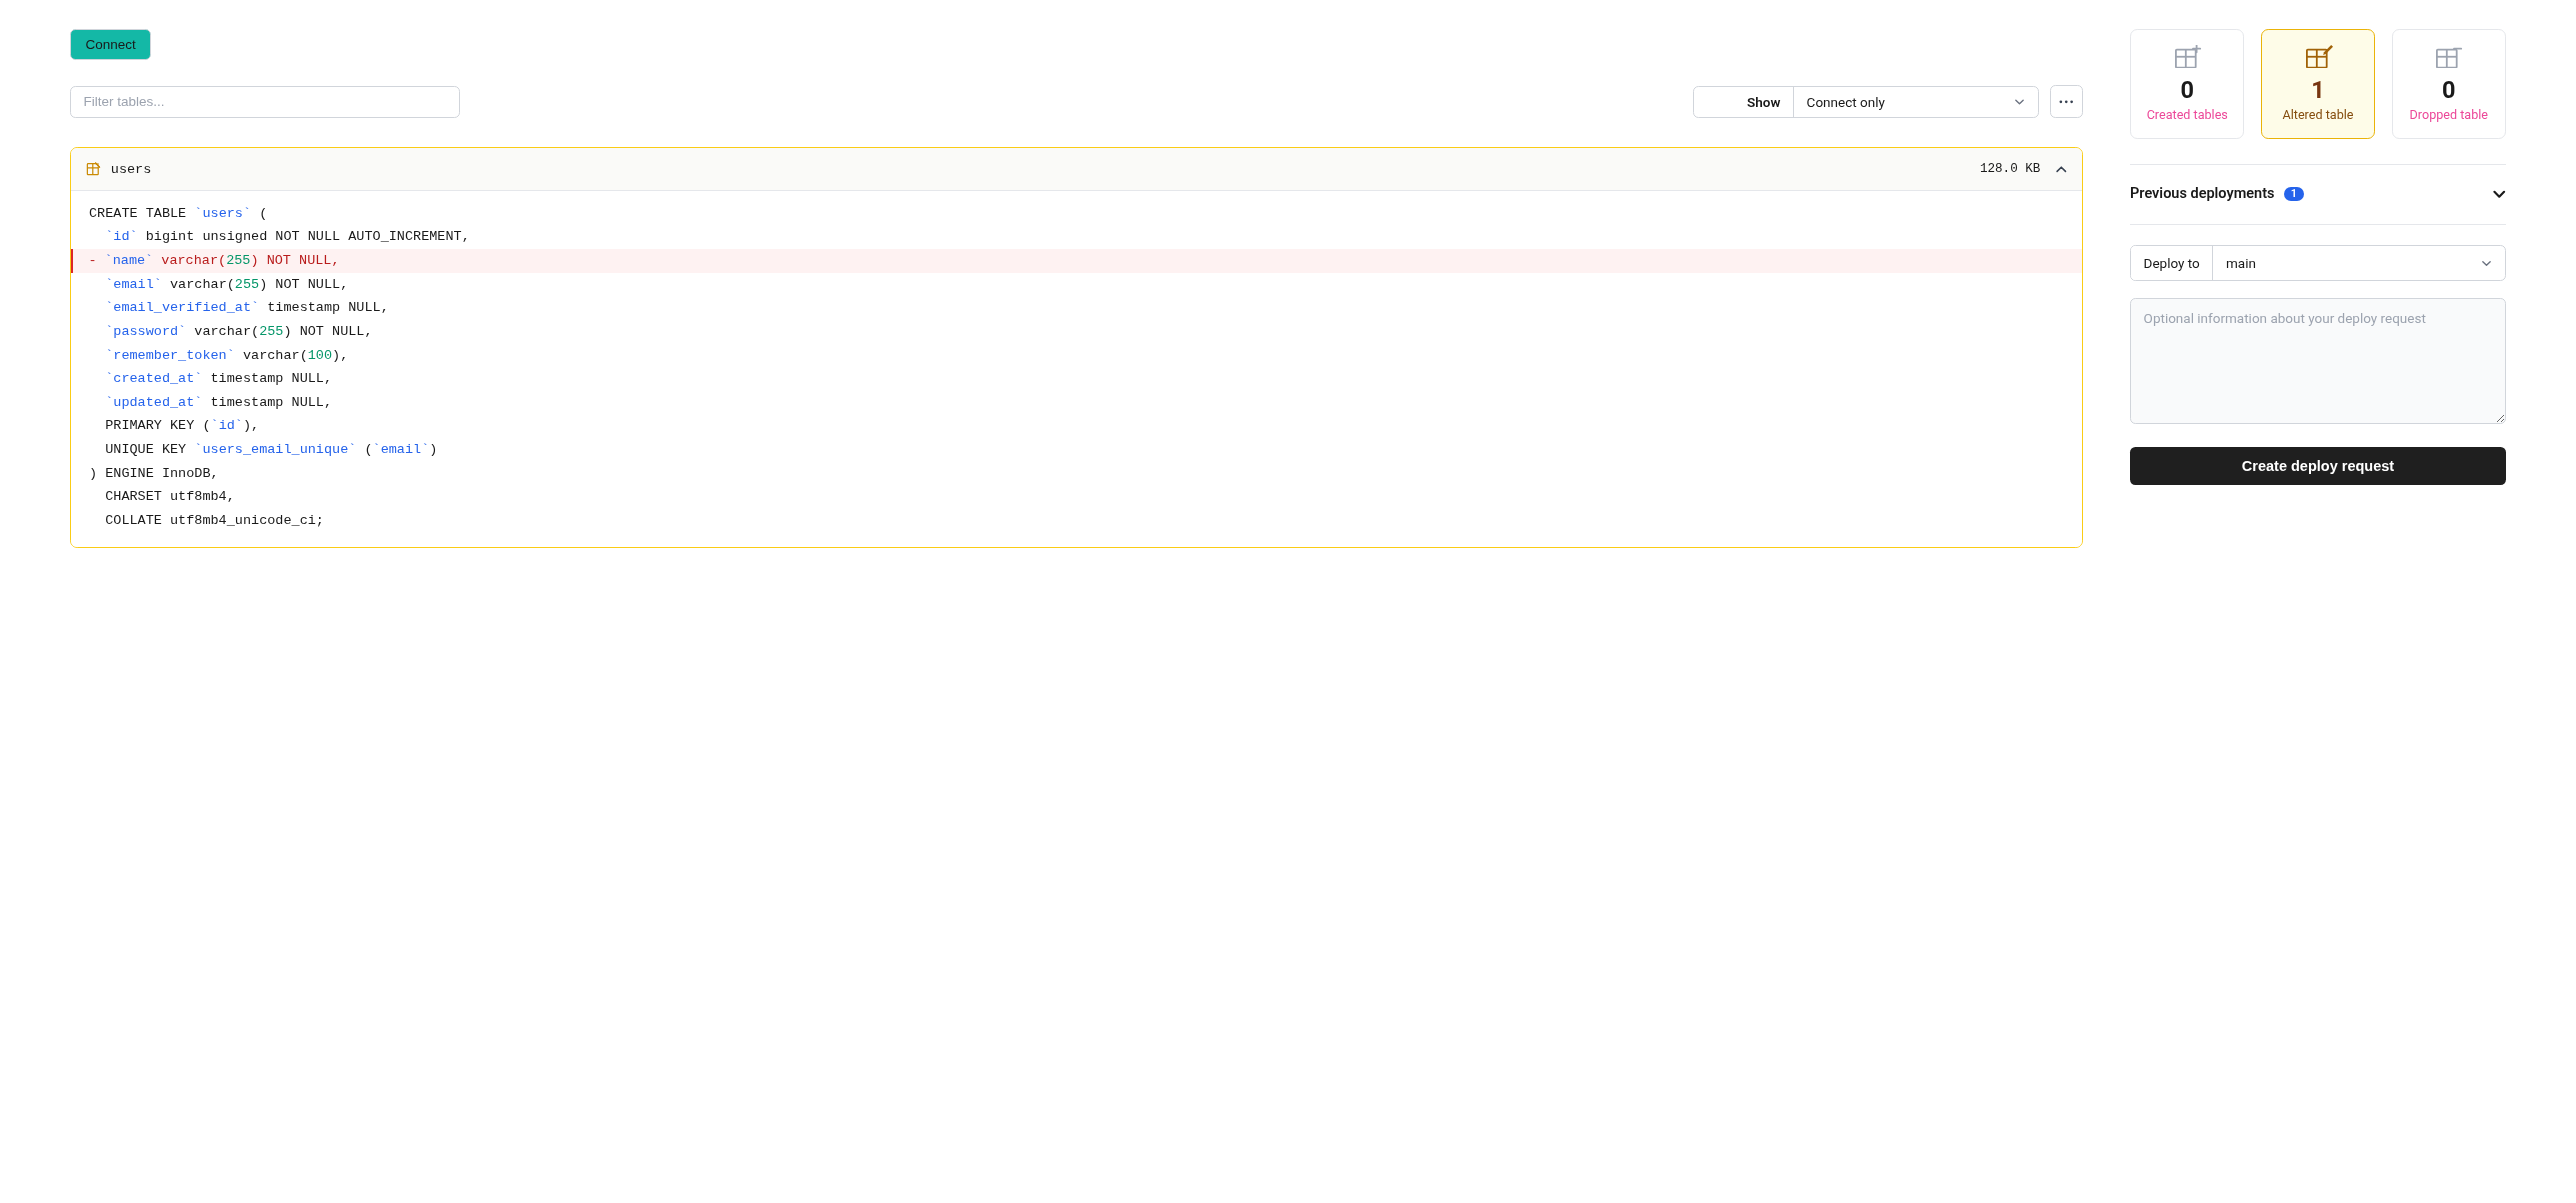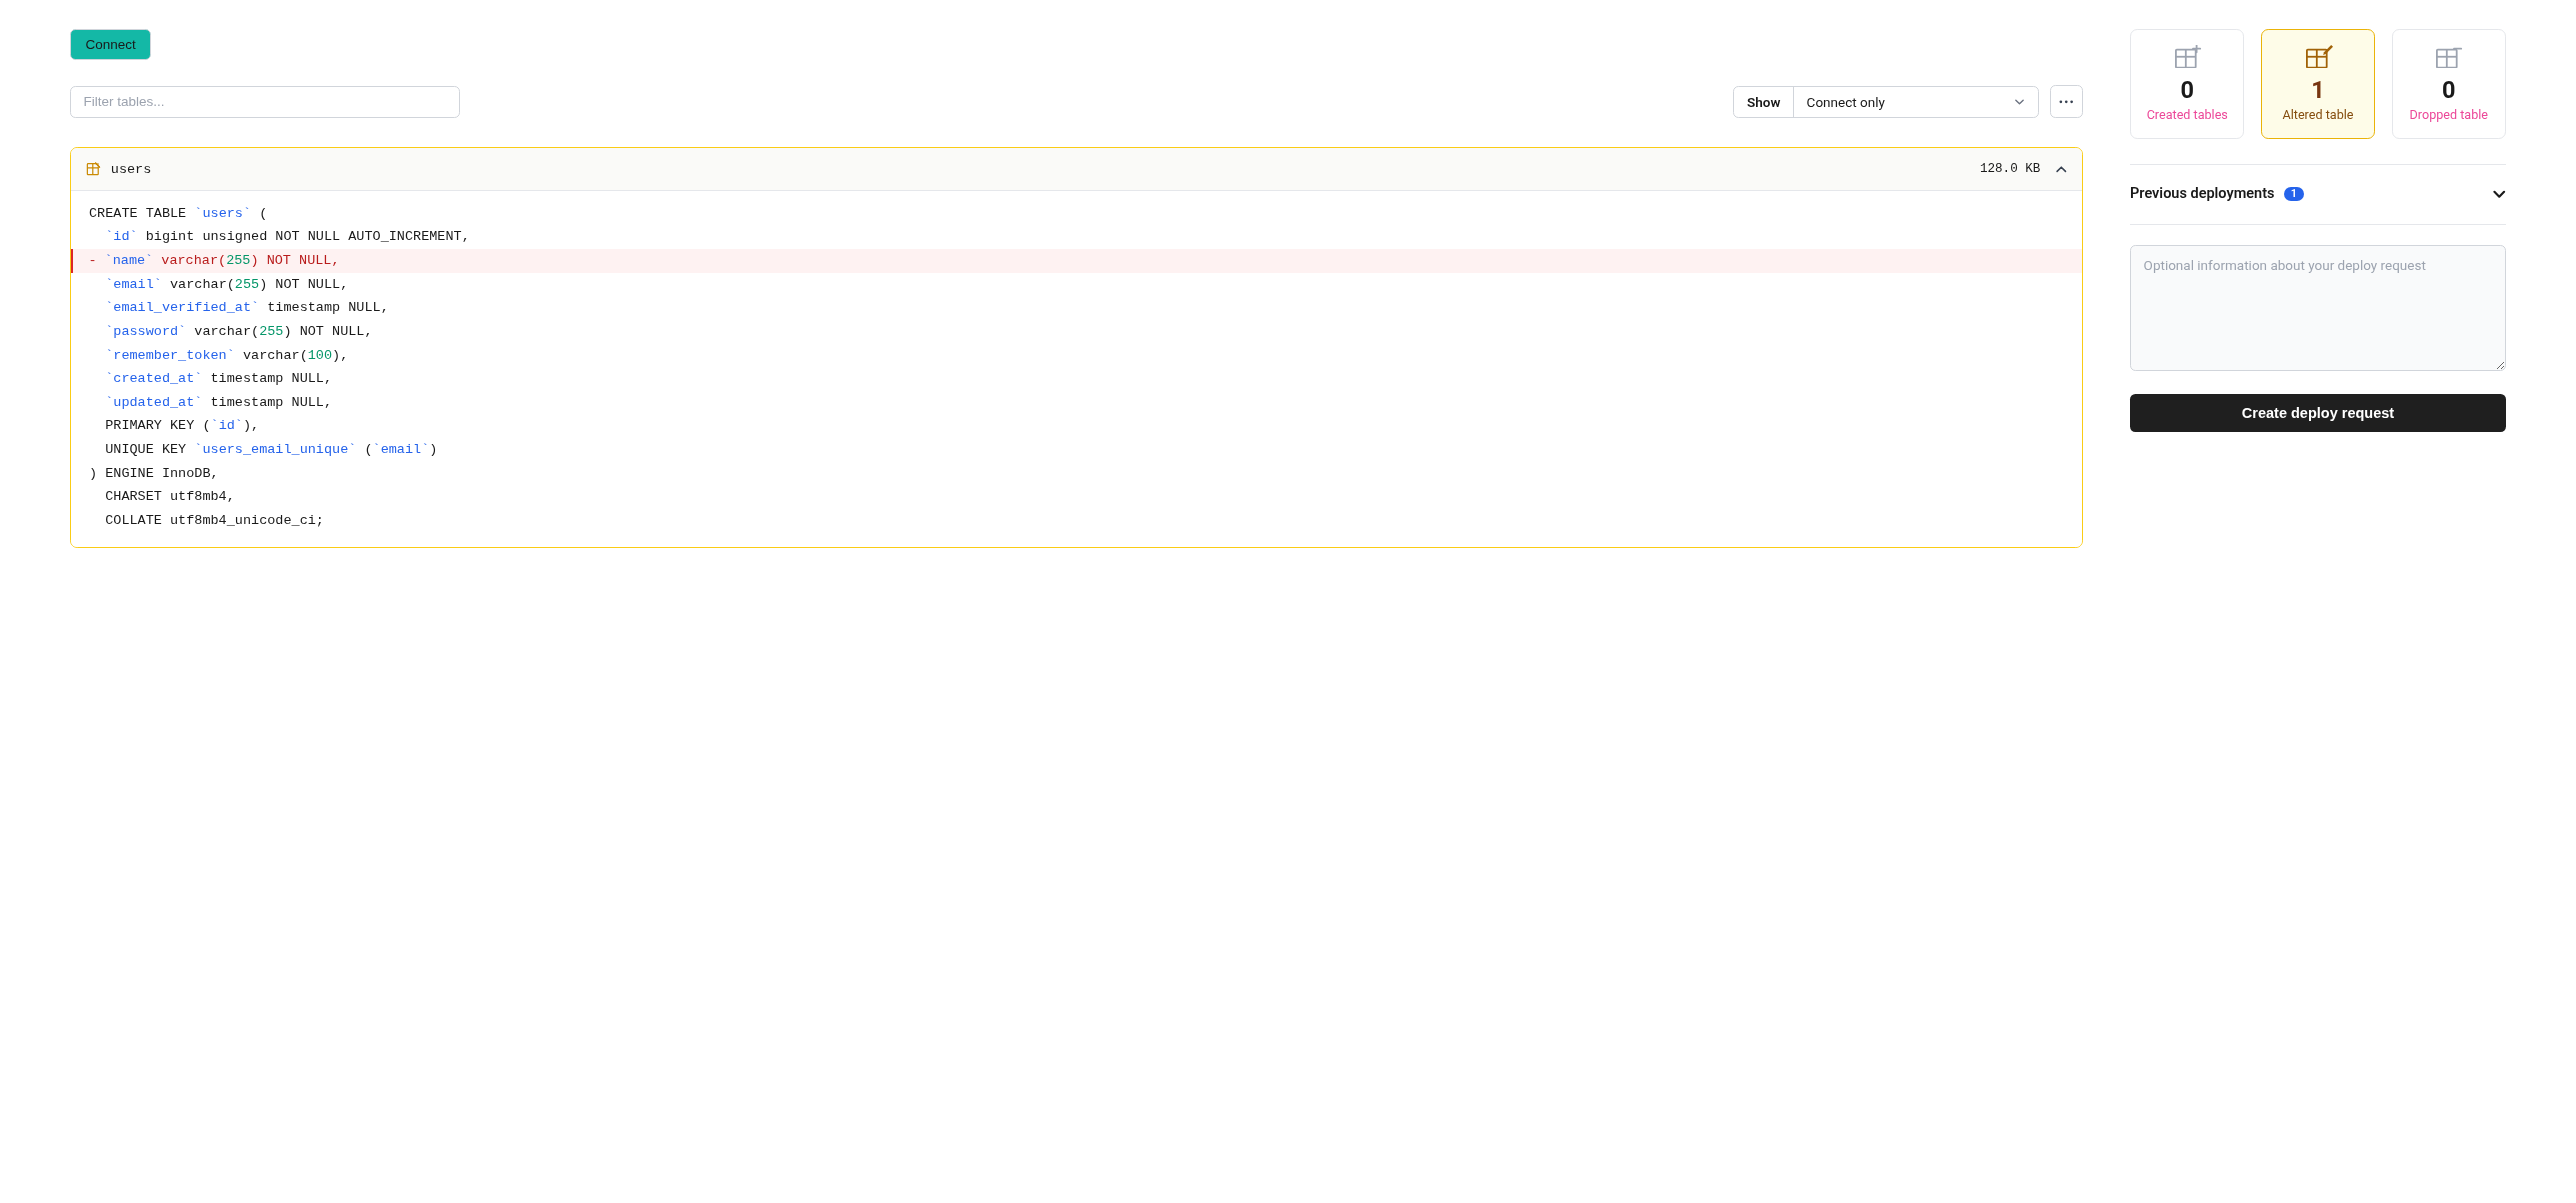--- a/index.html
+++ b/index.html
@@ -66,20 +66,21 @@
 }
 .filter-input::placeholder { color: #9ca3af; }
 .filter-spacer { flex: 1; }
 
 .show-group {
   display: flex;
   border: 0.9px solid #d1d5db;
   border-radius: 5.4px;
   overflow: hidden;
   align-items: stretch;
+  padding-left: 40px;
 }
 .show-label {
   padding: 7.2px 12.6px;
   font-size: 13.5px;
   font-weight: 600;
   border-right: 0.9px solid #d1d5db;
   display: flex;
   align-items: center;
 }
 .show-select {
@@ -398,19 +399,30 @@
       </div>
       <span>
         <svg width="14.5" height="14.5" viewBox="0 0 12 12" fill="none">
             <path d="M2 4l4 4 4-4" stroke="#1a1a1a" stroke-width="1.8" stroke-linecap="round" stroke-linejoin="round"></path>
           </svg>
       </span>
     </div>
 
     <div class="divider"></div>
 
+    <div class="deploy-to-group">
+      <div class="deploy-to-label">Deploy to</div>
+      <div class="deploy-to-select">
+        <span>main</span>
+        <span>
+          <svg width="11" height="11" viewBox="0 0 12 12" fill="none">
+              <path d="M2 4l4 4 4-4" stroke="#6b7280" stroke-width="1.5" stroke-linecap="round" stroke-linejoin="round"></path>
+            </svg>
+        </span>
+      </div>
+    </div>
 
     <textarea class="deploy-textarea" placeholder="Optional information about your deploy request" style=""></textarea>
 
     <button class="btn-primary">Create deploy request</button>
   </div>
 </div>
 
 
 </body></html>

